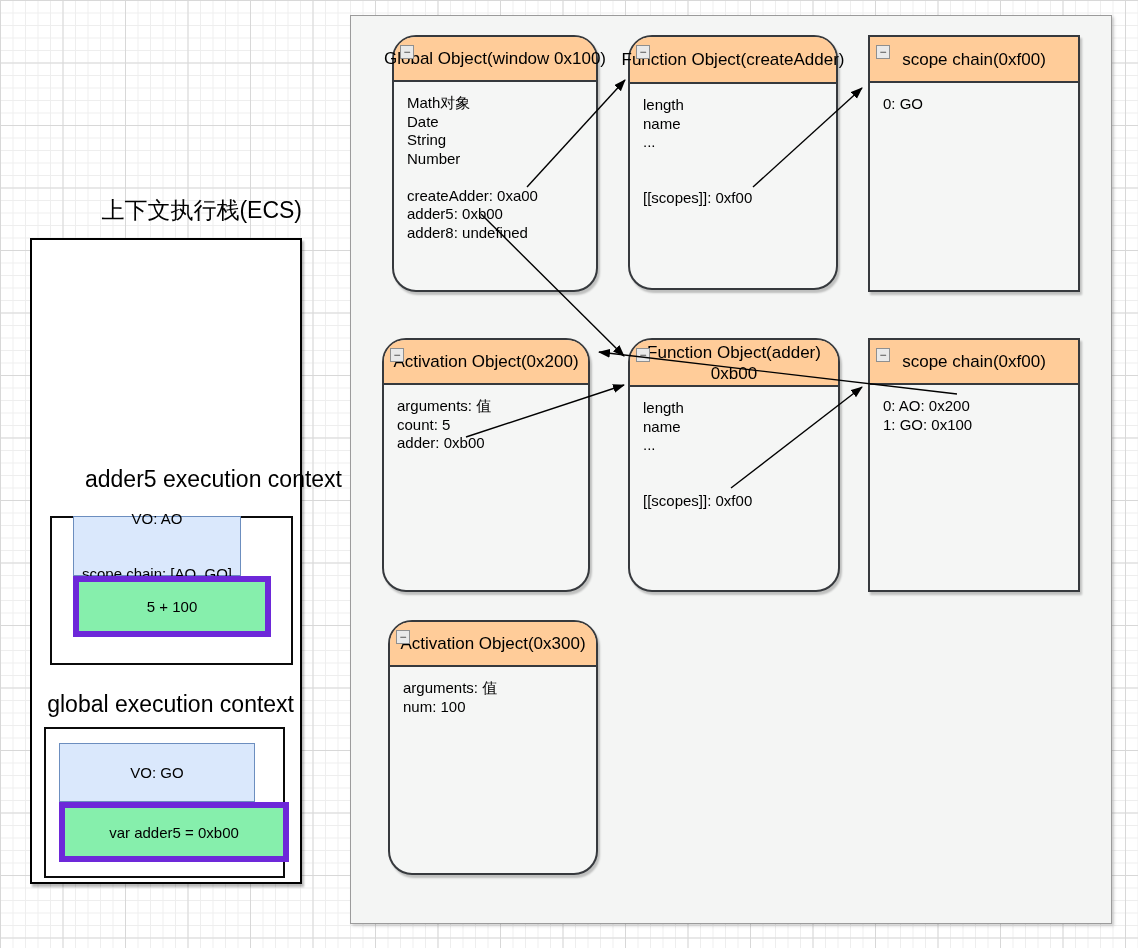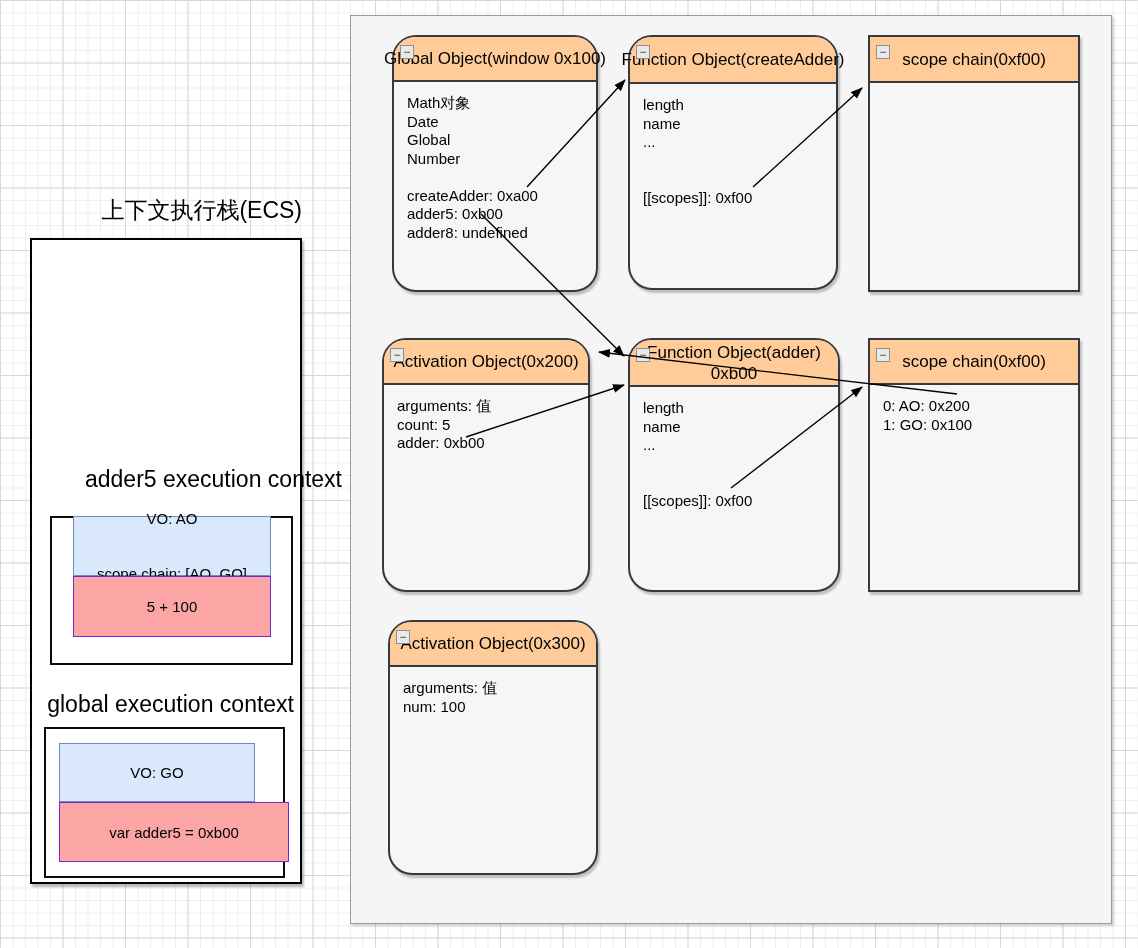--- a/index.html
+++ b/index.html
@@ -79,38 +79,38 @@
   .frame-outer{
     background:#ffffff;border:2px solid #0b0b0b;box-sizing:border-box;
   }
   .vo-box{
     background:#dae8fc;border:1px solid #6c8ebf;
     display:flex;flex-direction:column;align-items:center;justify-content:center;
     font-size:15px;line-height:19px;text-align:center;
     box-sizing:border-box;
   }
   .code-box{
-    background:#fca5a5;border:1px solid #6d28d9;
+    background:#86efac;border:6px solid #6d28d9;
     display:flex;align-items:center;justify-content:center;
     font-size:15px;text-align:center;
     box-sizing:border-box;
   }
   svg.arrows{position:absolute;left:0;top:0;z-index:50;pointer-events:none;}
 </style>
 </head>
 <body>
 
 <div class="abs panel"></div>
 
 <div class="abs ecs-title" style="left:30px;top:200px;width:272px;">上下文执行栈(ECS)</div>
 <div class="abs ecs-container"></div>
 
 <div class="abs frame-heading" style="left:30px;top:469px;width:272px;margin-left:40px;">adder5 execution context</div>
 <div class="abs frame-outer" style="left:50px;top:516px;width:243px;height:149px;"></div>
-<div class="abs vo-box" style="left:73px;top:516px;width:198px;height:60px;gap:36px;">
+<div class="abs vo-box" style="left:73px;top:516px;width:168px;height:60px;gap:36px;">
   <div>VO: AO</div>
   <div>scope chain: [AO, GO]</div>
 </div>
 <div class="abs code-box" style="left:73px;top:576px;width:198px;height:61px;">
   <div>5 + 100</div>
 </div>
 
 <div class="abs frame-heading" style="left:30px;top:694px;width:264px;">global execution context</div>
 <div class="abs frame-outer" style="left:44px;top:727px;width:241px;height:151px;"></div>
 <div class="abs vo-box" style="left:59px;top:743px;width:196px;height:59px;">
@@ -121,21 +121,21 @@
 </div>
 
 <div class="obox rounded" style="left:392px;top:35px;width:206px;height:257px;">
   <div class="ohead" style="height:45px;">
     <span class="collapse">−</span>
     <div class="otitle">Global Object(window 0x100)</div>
   </div>
   <div class="obody">
     <div class="line">Math对象</div>
     <div class="line">Date</div>
-    <div class="line">Global</div>
+    <div class="line">String</div>
     <div class="line">Number</div>
     <div class="line"></div>
     <div class="line">createAdder: 0xa00</div>
     <div class="line">adder5: 0xb00</div>
     <div class="line">adder8: undefined</div>
   </div>
 </div>
 
 <div class="obox rounded" style="left:628px;top:35px;width:210px;height:255px;">
   <div class="ohead" style="height:47px;">
@@ -151,20 +151,23 @@
     <div class="line"></div>
     <div class="line"></div>
     <div class="line">[[scopes]]: 0xf00</div>
   </div>
 </div>
 
 <div class="obox" style="left:868px;top:35px;width:212px;height:257px;">
   <div class="ohead" style="height:46px;">
     <span class="collapse">−</span>
     <div class="otitle">scope chain(0xf00)</div>
+  </div>
+  <div class="obody">
+    <div class="line">0: GO</div>
   </div>
 </div>
 
 <div class="obox rounded" style="left:382px;top:338px;width:208px;height:254px;">
   <div class="ohead" style="height:45px;">
     <span class="collapse">−</span>
     <div class="otitle">Activation Object(0x200)</div>
   </div>
   <div class="obody">
     <div class="line">arguments: 值</div>

